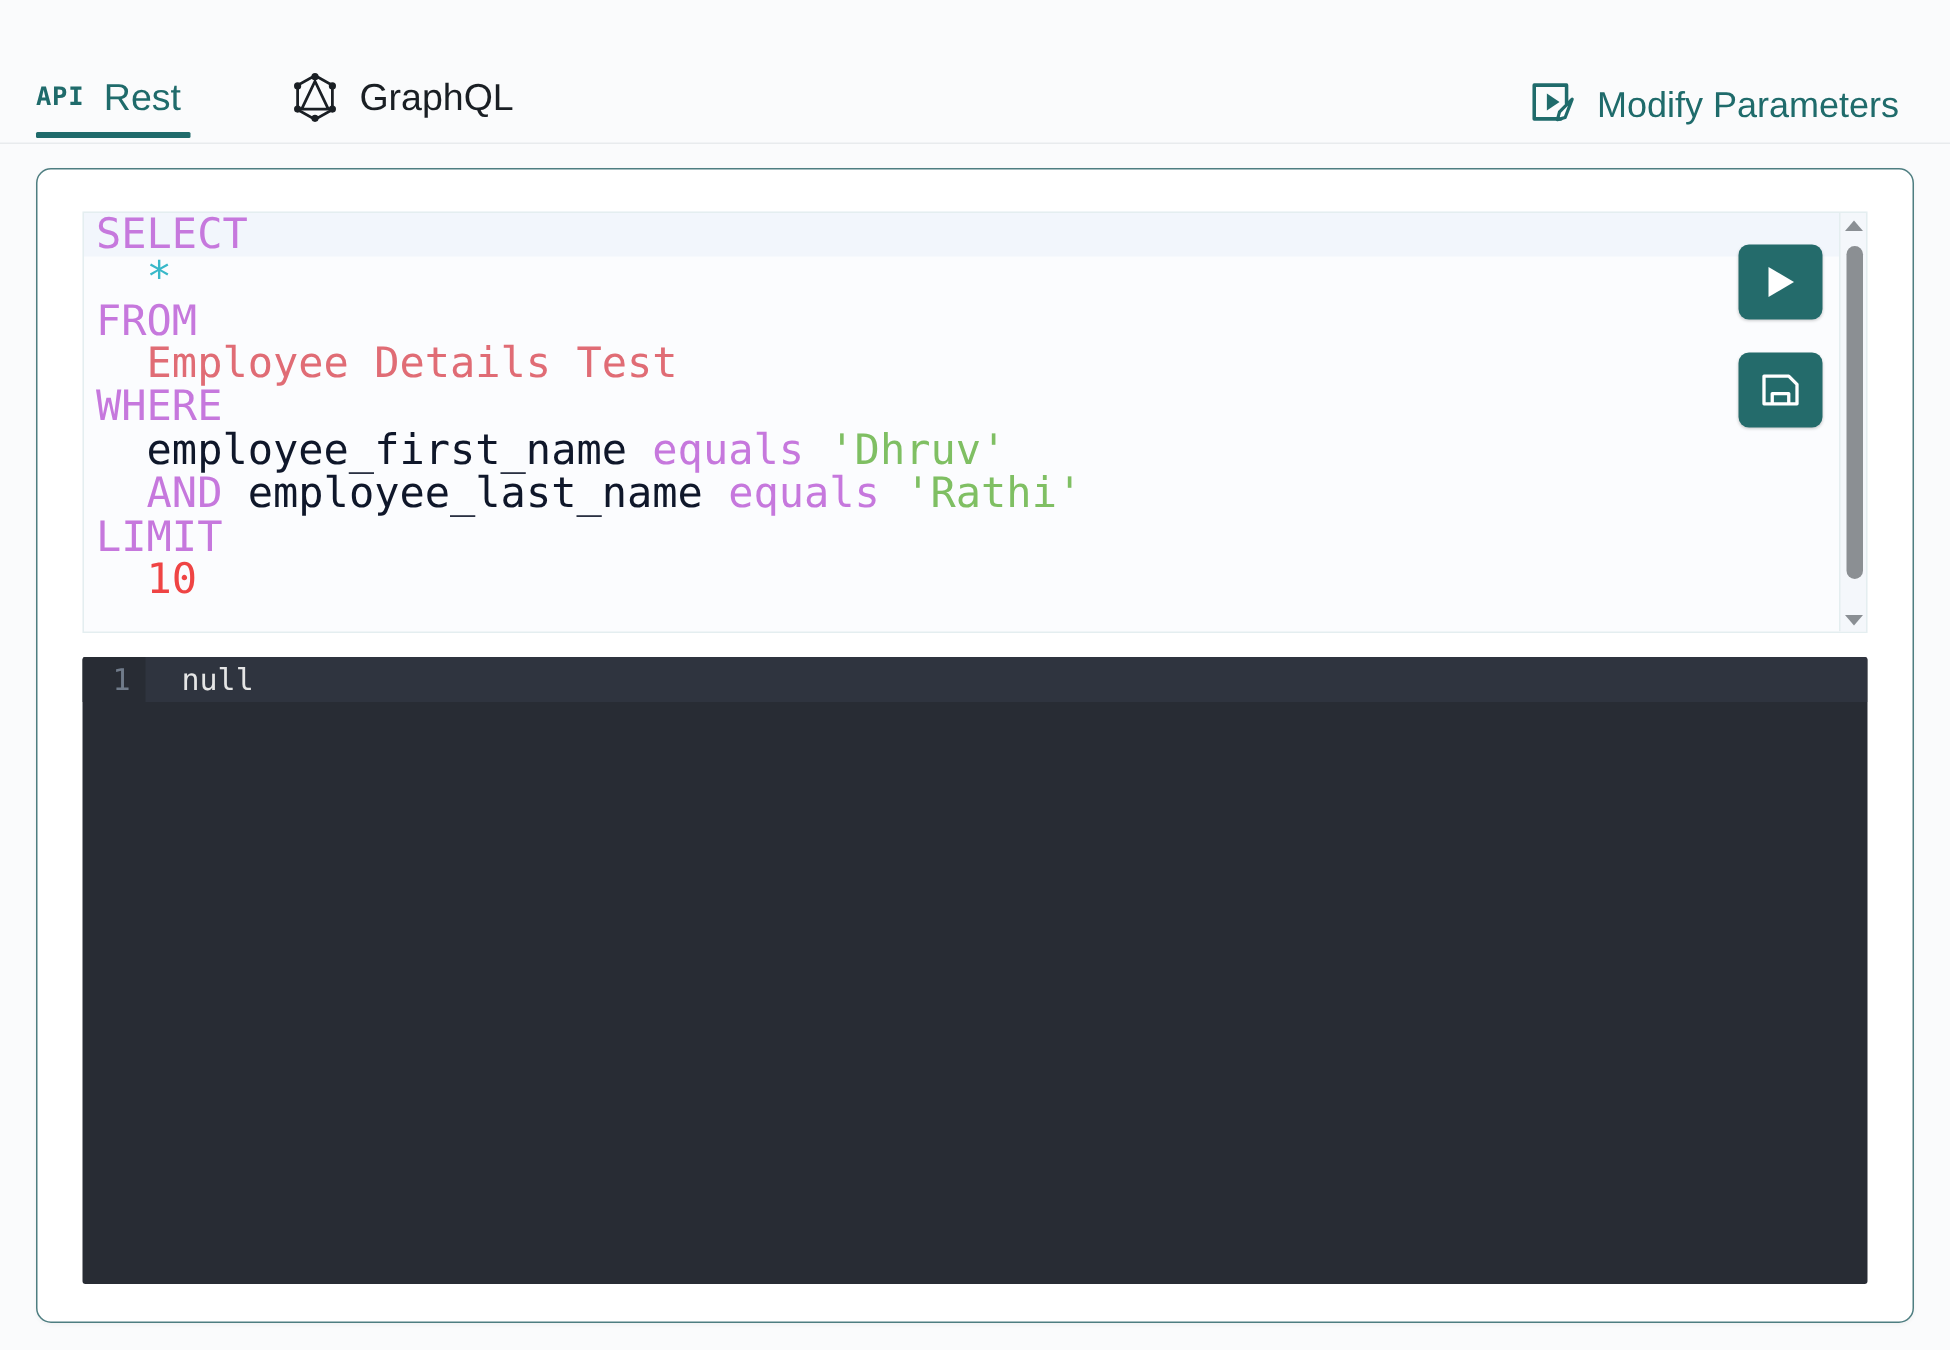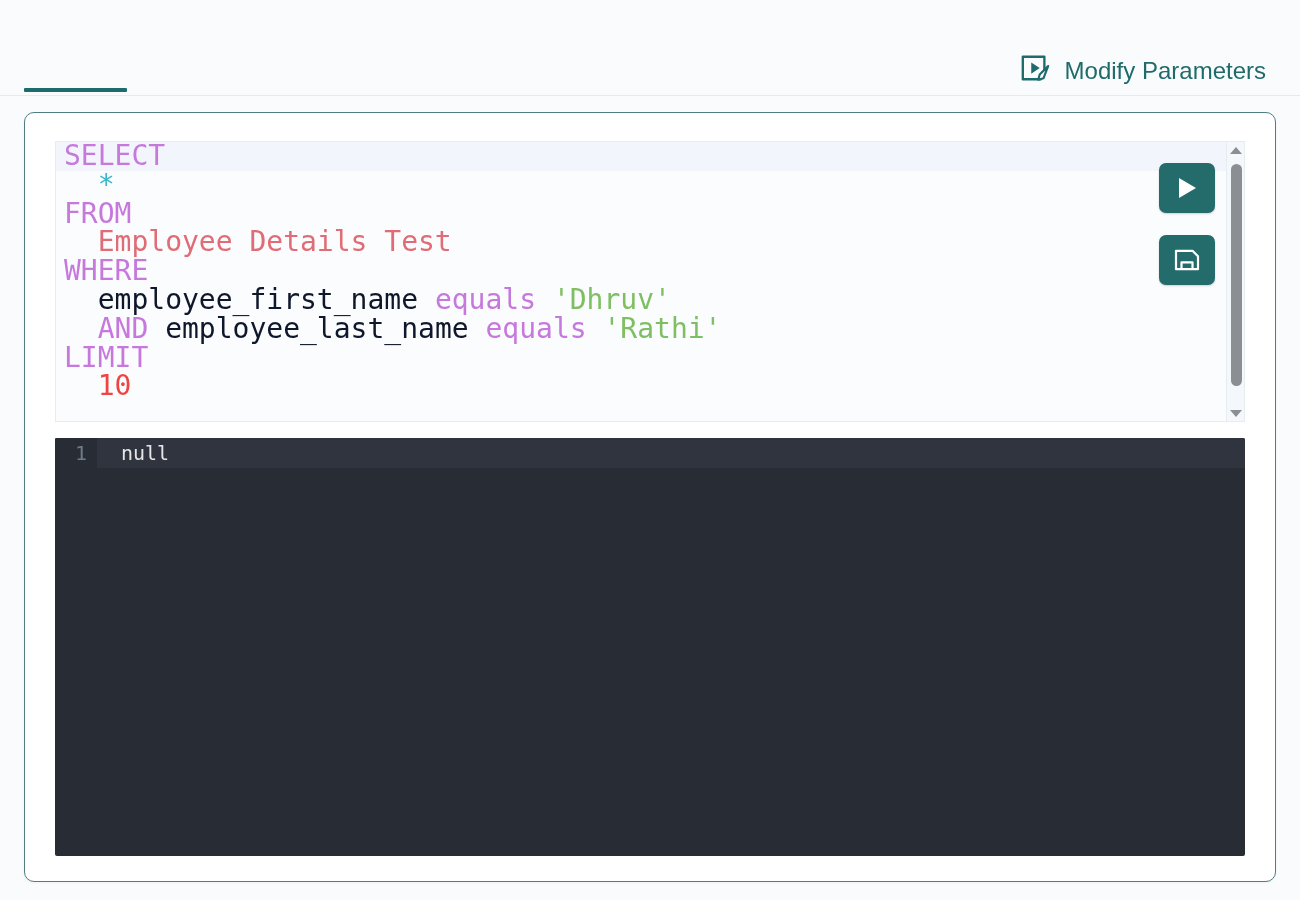--- a/index.html
+++ b/index.html
@@ -195,20 +195,44 @@
     padding-left: 24px;
     color: #e5e5e5;
     line-height: 30px;
   }
 </style>
 </head>
 <body>
 
 <div class="header">
 
+  <div class="tabs">
+
+    <div class="tab rest-tab">
+      <span class="api-badge">API</span>
+      <span class="tab-label">Rest</span>
+    </div>
+
+    <div class="tab graphql-tab">
+      <span class="gql-icon-wrap">
+        <svg class="gql-icon" viewBox="0 0 40 44" fill="none" xmlns="http://www.w3.org/2000/svg">
+          <path d="M20 3 L35 11.5 L35 32.5 L20 41 L5 32.5 L5 11.5 Z" stroke="#1a1f24" stroke-width="2.4" fill="none"></path>
+          <path d="M20 8 L31.5 32 L8.5 32 Z" stroke="#1a1f24" stroke-width="2.4" fill="none"></path>
+          <circle cx="20" cy="4" r="3.1" fill="#1a1f24"></circle>
+          <circle cx="35" cy="12" r="3.1" fill="#1a1f24"></circle>
+          <circle cx="35" cy="32" r="3.1" fill="#1a1f24"></circle>
+          <circle cx="20" cy="40" r="3.1" fill="#1a1f24"></circle>
+          <circle cx="5" cy="32" r="3.1" fill="#1a1f24"></circle>
+          <circle cx="5" cy="12" r="3.1" fill="#1a1f24"></circle>
+        </svg>
+      </span>
+      <span class="tab-label inactive">GraphQL</span>
+    </div>
+
+  </div>
 
   <div class="tab-underline"></div>
 
   <div class="modify-params">
     <span>
       <svg class="mp-icon" viewBox="0 0 32 32" fill="none" xmlns="http://www.w3.org/2000/svg">
         <path d="M3 4 H26 V17 M3 4 V28 H22" stroke="#1f6b6b" stroke-width="2.5" stroke-linecap="round" stroke-linejoin="round" fill="none"></path>
         <path d="M12 10 L21 16 L12 22 Z" fill="#1f6b6b"></path>
         <path d="M30 14 L21 23 L19.5 28.5 L25 27 L30 14 Z" stroke="#1f6b6b" stroke-width="2.3" stroke-linejoin="round" fill="#ffffff"></path>
       </svg>

